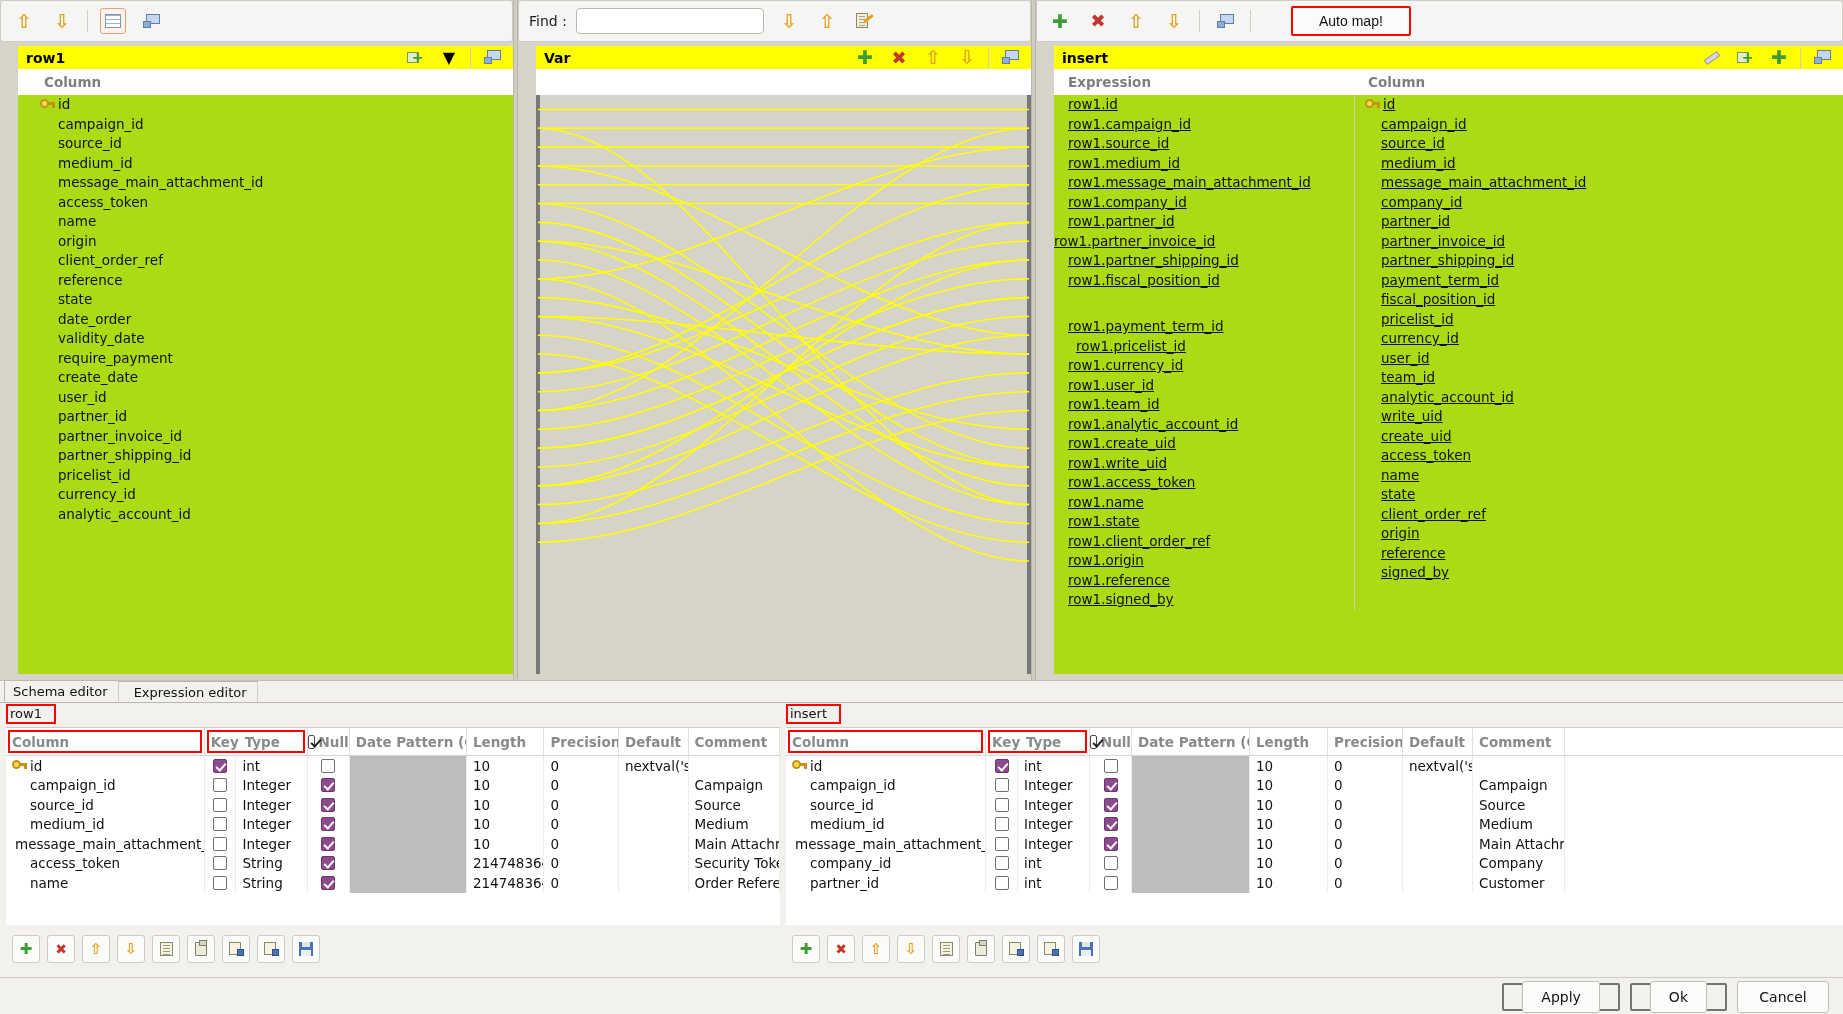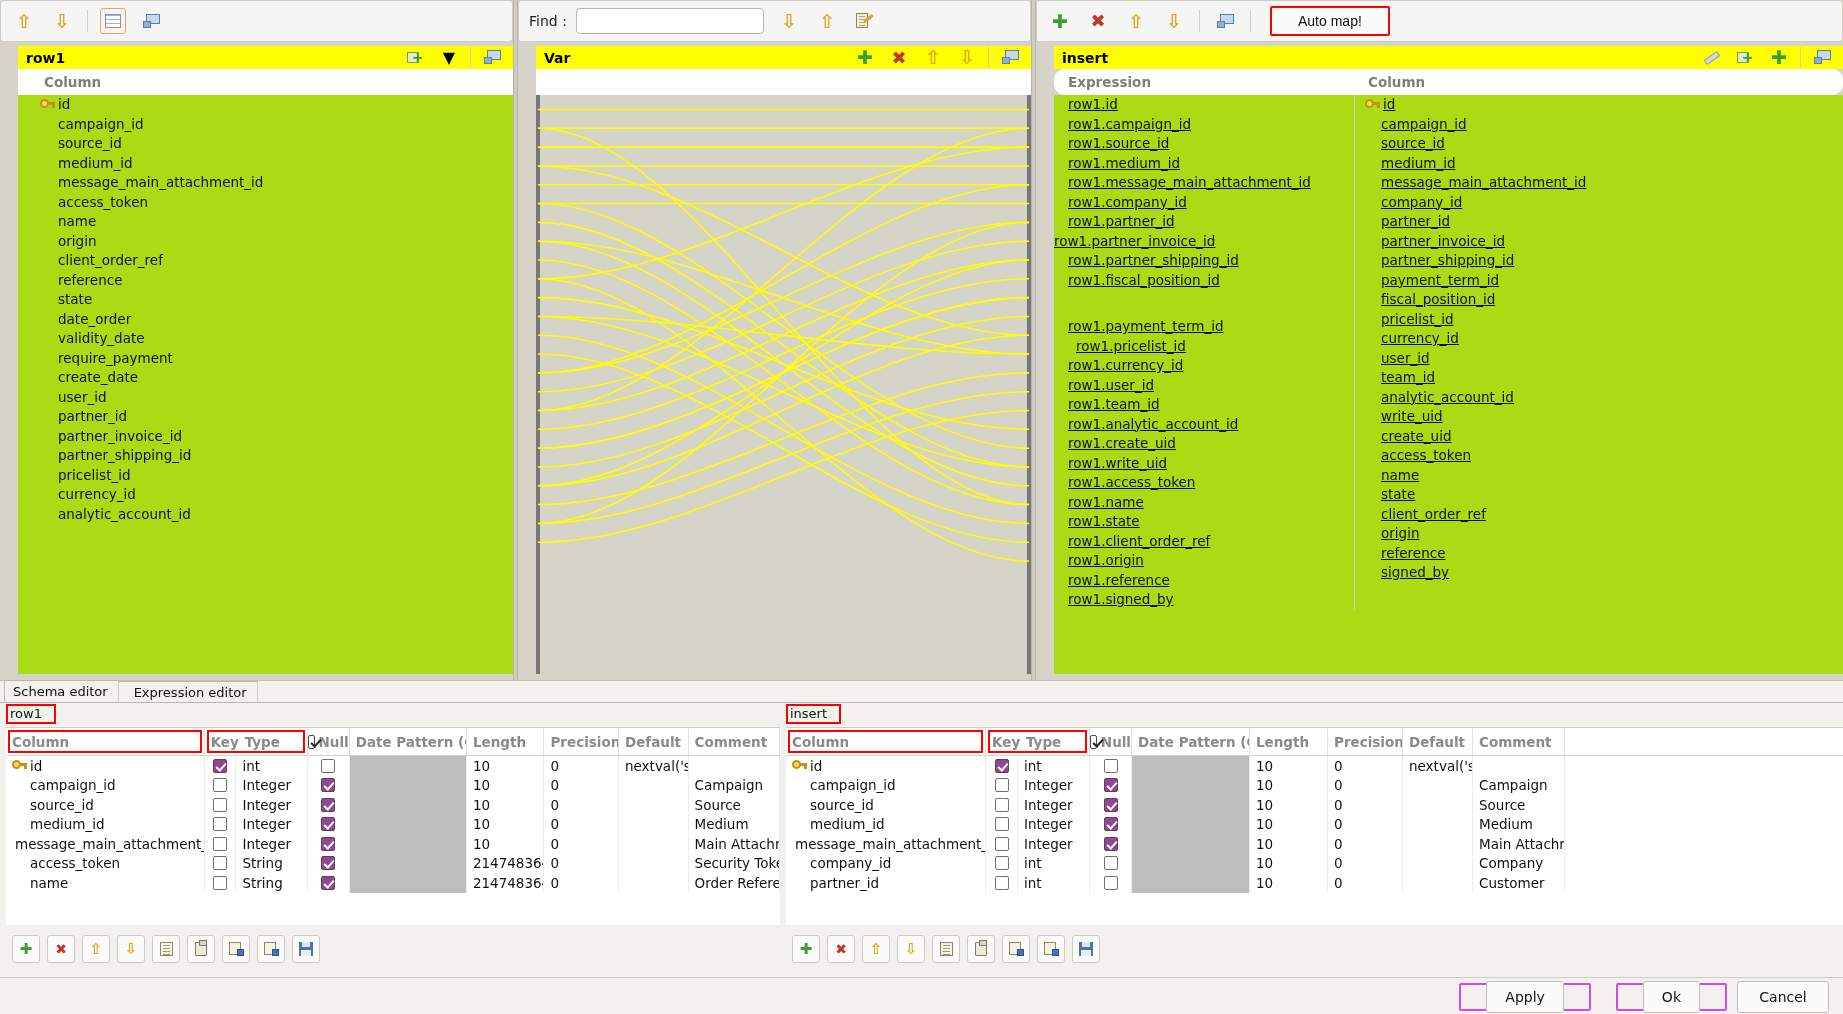--- a/index.html
+++ b/index.html
@@ -60,39 +60,39 @@
   .glyph-plusbox .pp{position:absolute;right:0;top:0;color:#3f9c35;font-size:14px;font-weight:bold;line-height:1;}
 
   .find-wrap { display: flex; align-items: center; gap: 9px; }
   .find-label { font-size: 14px; color: #222; }
   .find-input {
     width: 188px; height: 26px; border: 1px solid #b9b7b0; border-radius: 4px;
     background: #fff; padding: 0 6px; font-family: inherit; font-size: 13px;
   }
   .btn-automap {
     border: 2px solid #ff0000; background: #fbfbfa; padding: 5px 26px;
-    font-size: 14px; cursor: pointer; color: #111; border-radius: 2px; margin-left: 7px;
+    font-size: 14px; cursor: pointer; color: #111; border-radius: 2px; margin-left: 28px;
   }
 
   
   .listbox {
     position: absolute; top: 46px; bottom: 0; left: 0; right: 0;
     background: #d6d3c8;
   }
   .lb-inner { position: absolute; left: 18px; right: 0; top: 0; bottom: 6px; display: flex; flex-direction: column; }
   .lb-title {
     background: #ffff00; font-weight: bold; font-size: 14px; color: #000;
     padding: 3px 8px; height: 23px; display: flex; align-items: center; justify-content: space-between;
   }
   .lb-title .tt-icons { display: flex; align-items: center; gap: 8px; }
   .lb-head {
     background: #fff; color: #7e7e7e; font-weight: bold; font-size: 13.5px;
     padding: 5px 8px 5px 26px; height: 26px; display: flex; align-items: center;
   }
-  .lb-head.two { padding-left: 0; border-radius: 11px; }
+  .lb-head.two { padding-left: 0; }
   .lb-head.two span { display: block; }
   .lb-body { flex: 1; background: #aadb14; overflow: hidden; position: relative; }
   .row {
     height: 19.5px; line-height: 19.5px; font-size: 13.5px; color: #111;
     padding-left: 40px; white-space: nowrap; overflow: hidden;
   }
   .row.pk { padding-left: 22px; display: flex; align-items: center; gap: 3px; }
   .keyicon { position: relative; display: inline-block; width: 15px; height: 13px; flex: none; }
   .keyicon .kh { position: absolute; left: 0; top: 1px; width: 9px; height: 9px; border: 2px solid #c69116; border-radius: 50%; background: #ffd94f; }
   .keyicon .kt { position: absolute; left: 8px; top: 4px; width: 7px; height: 3px; background: #c69116; }
@@ -169,21 +169,21 @@
   .glyph-clip::before { content: ""; position: absolute; left: 3px; top: -3px; width: 6px; height: 4px; border: 1.3px solid #7d7d6a; background: #d6d4c4; }
   .glyph-save { width: 14px; height: 14px; background: #4b72b4; position: relative; }
   .glyph-save::before { content: ""; position: absolute; left: 3px; top: 0; width: 8px; height: 5px; background: #dfe7f3; }
   .glyph-save::after { content: ""; position: absolute; left: 2px; bottom: 0; width: 10px; height: 6px; background: #e8eef7; }
   .glyph-listblue { position: relative; width: 15px; height: 14px; }
   .glyph-listblue .lb1 { position:absolute; left:0; top:0; width:12px; height:13px; border:1.3px solid #8a8a6a; background:#f6f3e2; }
   .glyph-listblue .lb2 { position:absolute; right:0; bottom:0; width:7px; height:7px; background:#4b72b4; border:1px solid #30507f; }
 
   .dialog-bar { position: absolute; left: 0; right: 0; top: 296px; height: 38px; background: #f2f1ee; border-top: 1px solid #cdcbc4; display: flex; align-items: center; justify-content: flex-end; padding-right: 14px; gap: 10px; }
   .dbtn { min-width: 92px; text-align: center; padding: 7px 18px; font-size: 14px; background: #fbfbfa; border: 1px solid #c0beb7; border-radius: 3px; cursor: pointer; color: #111; }
-  .dbtn-hl { border: 2px solid #d946ef; padding: 4px 25px; border-radius: 2px; display: inline-block; margin-left: 15px; }
+  .dbtn-hl { border: 2px solid #737373; padding: 4px 18px; border-radius: 2px; display: inline-block; }
   .dbtn-hl .dbtn { min-width: 86px; }
 </style>
 </head>
 <body>
 
 <div class="app">
 
   <div class="top-area">
 
     <div class="panel panel-left">

